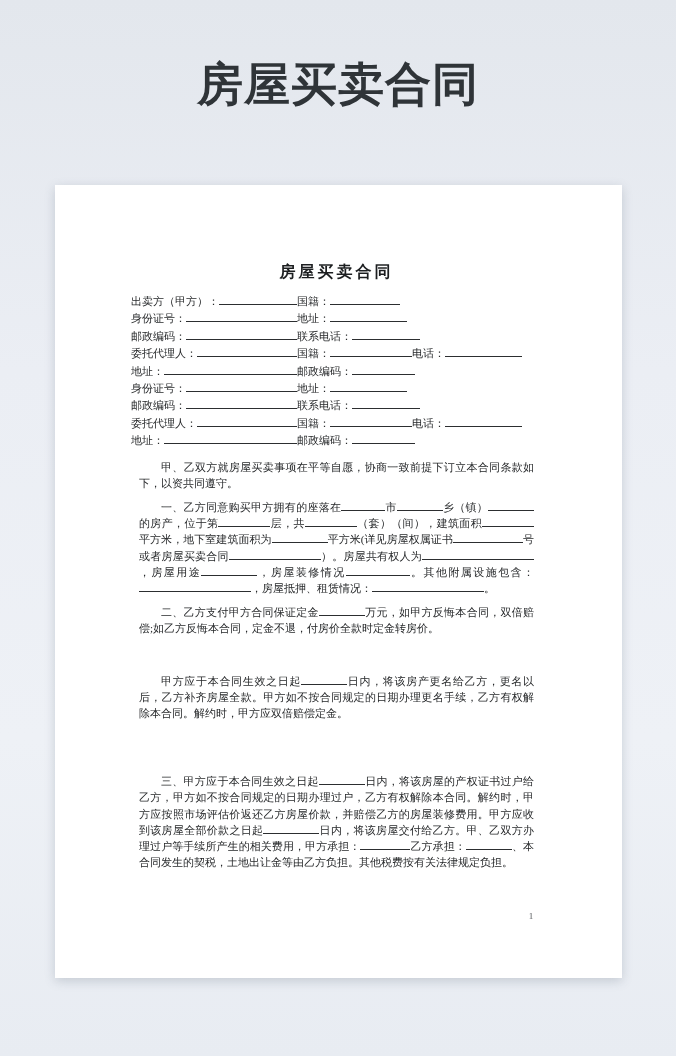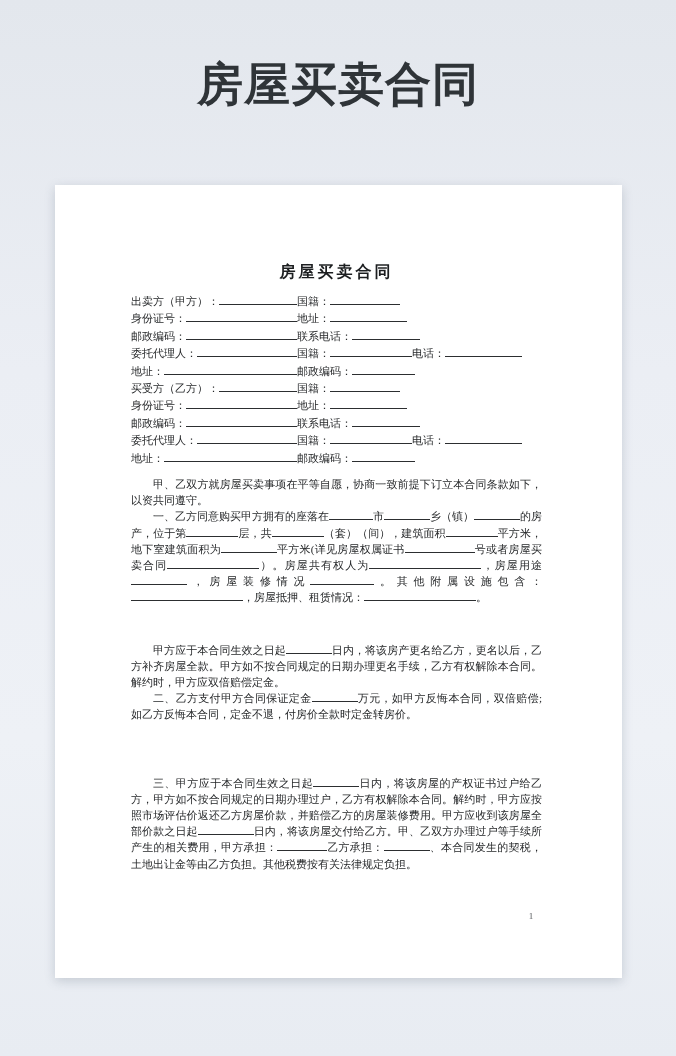--- a/index.html
+++ b/index.html
@@ -69,21 +69,21 @@
     border-bottom: 1px solid #2c2e30;
     height: 11px;
     vertical-align: baseline;
   }
   .paragraphs { margin-top: 9px; }
   .para {
     font-size: 11px;
     line-height: 16.2px;
     text-indent: 22px;
     text-align: justify;
-    margin: 0;
+    margin: 8px;
   }
   .page-number {
     position: absolute;
     left: 470px; top: 726px;
     width: 12px;
     text-align: center;
     font-size: 9px;
     color: #55585b;
     font-family: "Liberation Serif", "DejaVu Serif", serif;
   }
@@ -99,30 +99,29 @@
 
   <div class="page">
     <div class="page-inner">
       <div class="doc-title">房屋买卖合同</div>
       <div class="form-rows" id="form-rows">
           <div class="form-row"><span class="field-label">出卖方（甲方）：</span><span class="blank" style="width: 78px;"></span><span class="field-label">国籍：</span><span class="blank" style="width: 70px;"></span></div>
           <div class="form-row"><span class="field-label">身份证号：</span><span class="blank" style="width: 111px;"></span><span class="field-label">地址：</span><span class="blank" style="width: 77px;"></span></div>
           <div class="form-row"><span class="field-label">邮政编码：</span><span class="blank" style="width: 111px;"></span><span class="field-label">联系电话：</span><span class="blank" style="width: 68px;"></span></div>
           <div class="form-row"><span class="field-label">委托代理人：</span><span class="blank" style="width: 100px;"></span><span class="field-label">国籍：</span><span class="blank" style="width: 82px;"></span><span class="field-label">电话：</span><span class="blank" style="width: 77px;"></span></div>
           <div class="form-row"><span class="field-label">地址：</span><span class="blank" style="width: 133px;"></span><span class="field-label">邮政编码：</span><span class="blank" style="width: 63px;"></span></div>
-          <div class="form-row"><span class="field-label">买受方（乙方）：</span><span class="blank" style="width: 78px;"></span><span class="field-label">国籍：</span><span class="blank" style="width: 70px;"></span></div>
           <div class="form-row"><span class="field-label">身份证号：</span><span class="blank" style="width: 111px;"></span><span class="field-label">地址：</span><span class="blank" style="width: 77px;"></span></div>
           <div class="form-row"><span class="field-label">邮政编码：</span><span class="blank" style="width: 111px;"></span><span class="field-label">联系电话：</span><span class="blank" style="width: 68px;"></span></div>
           <div class="form-row"><span class="field-label">委托代理人：</span><span class="blank" style="width: 100px;"></span><span class="field-label">国籍：</span><span class="blank" style="width: 82px;"></span><span class="field-label">电话：</span><span class="blank" style="width: 77px;"></span></div>
           <div class="form-row"><span class="field-label">地址：</span><span class="blank" style="width: 133px;"></span><span class="field-label">邮政编码：</span><span class="blank" style="width: 63px;"></span></div>
         </div>
       <div class="paragraphs" id="paragraphs">
           <p class="para">甲、乙双方就房屋买卖事项在平等自愿，协商一致前提下订立本合同条款如下，以资共同遵守。</p>
           <p class="para">一、乙方同意购买甲方拥有的座落在<span class="blank" style="width: 44px;"></span>市<span class="blank" style="width: 46px;"></span>乡（镇）<span class="blank" style="width: 46px;"></span>的房产，位于第<span class="blank" style="width: 52px;"></span>层，共<span class="blank" style="width: 52px;"></span>（套）（间），建筑面积<span class="blank" style="width: 52px;"></span>平方米，地下室建筑面积为<span class="blank" style="width: 56px;"></span>平方米(详见房屋权属证书<span class="blank" style="width: 70px;"></span>号或者房屋买卖合同<span class="blank" style="width: 92px;"></span>）。房屋共有权人为<span class="blank" style="width: 112px;"></span>，房屋用途<span class="blank" style="width: 56px;"></span>，房屋装修情况<span class="blank" style="width: 64px;"></span>。其他附属设施包含：<span class="blank" style="width: 112px;"></span>，房屋抵押、租赁情况：<span class="blank" style="width: 112px;"></span>。</p>
+          <p class="para">二、乙方支付甲方合同保证定金<span class="blank" style="width: 46px;"></span>万元，如甲方反悔本合同，双倍赔偿;如乙方反悔本合同，定金不退，付房价全款时定金转房价。</p>
           <p class="para" style="margin-top: 36px;">甲方应于本合同生效之日起<span class="blank" style="width: 46px;"></span>日内，将该房产更名给乙方，更名以后，乙方补齐房屋全款。甲方如不按合同规定的日期办理更名手续，乙方有权解除本合同。解约时，甲方应双倍赔偿定金。</p>
-          <p class="para">二、乙方支付甲方合同保证定金<span class="blank" style="width: 46px;"></span>万元，如甲方反悔本合同，双倍赔偿;如乙方反悔本合同，定金不退，付房价全款时定金转房价。</p>
           <p class="para" style="margin-top: 52px;">三、甲方应于本合同生效之日起<span class="blank" style="width: 46px;"></span>日内，将该房屋的产权证书过户给乙方，甲方如不按合同规定的日期办理过户，乙方有权解除本合同。解约时，甲方应按照市场评估价返还乙方房屋价款，并赔偿乙方的房屋装修费用。甲方应收到该房屋全部价款之日起<span class="blank" style="width: 56px;"></span>日内，将该房屋交付给乙方。甲、乙双方办理过户等手续所产生的相关费用，甲方承担：<span class="blank" style="width: 50px;"></span>乙方承担：<span class="blank" style="width: 46px;"></span>、本合同发生的契税，土地出让金等由乙方负担。其他税费按有关法律规定负担。</p>
         </div>
     </div>
     <div class="page-number">1</div>
   </div>
 
 </div>
 
 </body></html>

